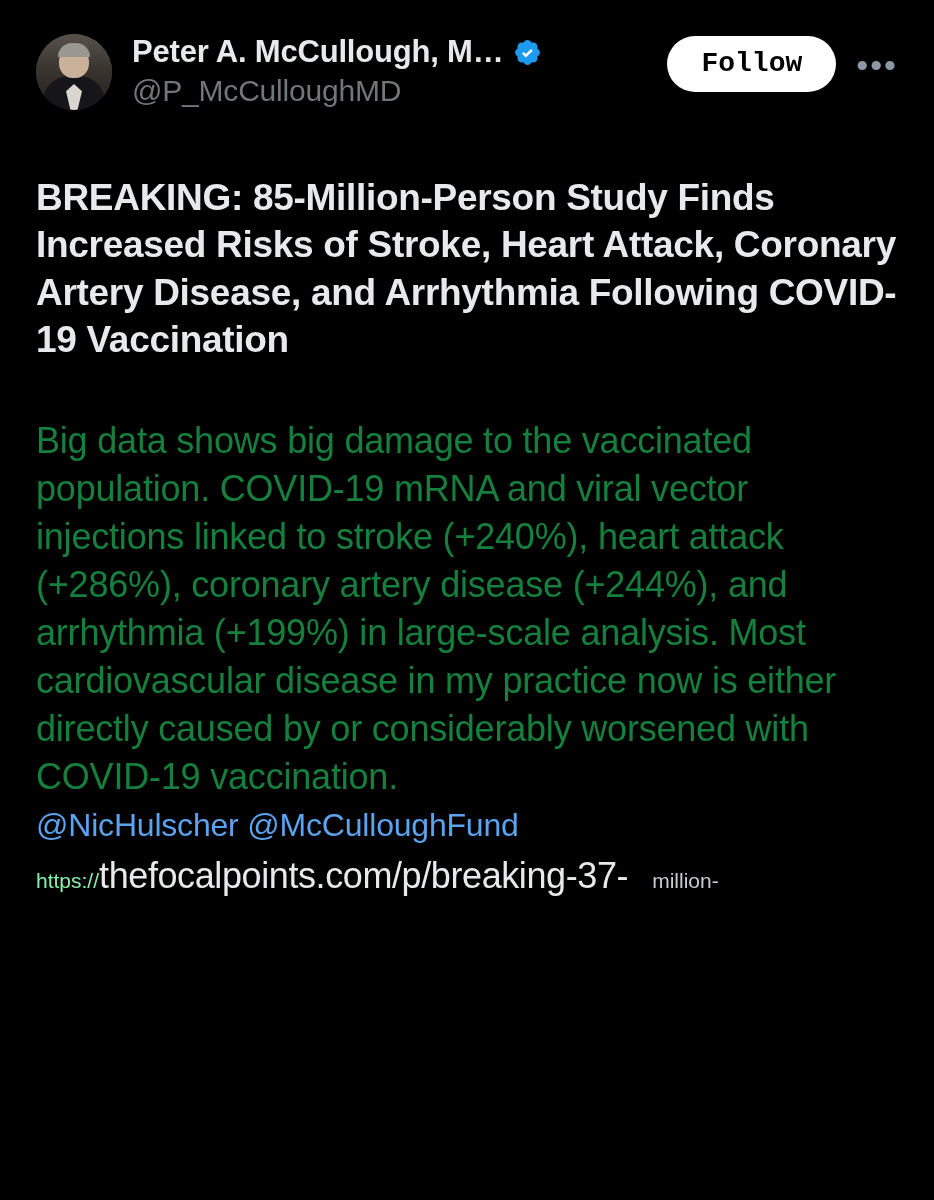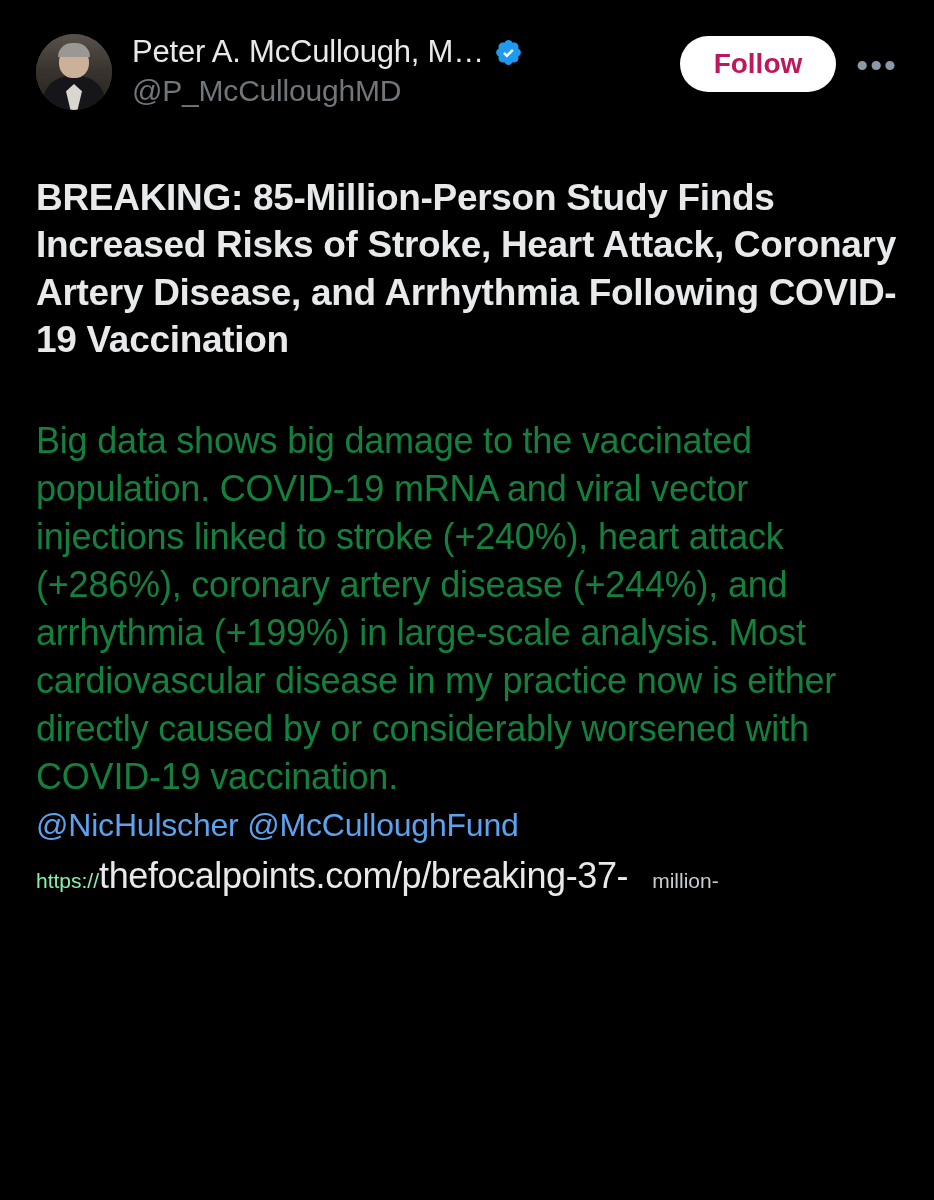--- a/index.html
+++ b/index.html
@@ -96,21 +96,21 @@
     min-width: 0;
   }
   .name-row {
     display: flex;
     align-items: center;
     gap: 10px;
     white-space: nowrap;
   }
   .display-name {
     font-size: 31px;
-    font-weight: normal;
+    font-weight: bold;
     color: #e7e9ea;
     letter-spacing: -0.2px;
     text-align: right;
   }
   .verified {
     flex: 0 0 auto;
     width: 29px;
     height: 29px;
     display: block;
   }
@@ -119,29 +119,29 @@
     font-size: 30px;
     color: #71767b;
     letter-spacing: -0.2px;
   }
 
   .follow-btn {
     flex: 0 0 auto;
     margin-top: 6px;
     margin-left: 10px;
     background: #ffffff;
-    color: #be185d;
+    color: #000000;
     font-size: 28px;
     font-weight: bold;
     border: none;
     border-radius: 999px;
     padding: 14px 34px;
     line-height: 1;
     cursor: pointer;
-    font-family: Liberation Sans, sans-serif;
+    font-family: Liberation Mono, monospace;
   }
 
   .more-btn {
     flex: 0 0 auto;
     margin-top: 18px;
     margin-left: 20px;
     color: #8b98a5;
     font-size: 34px;
     line-height: 1;
     letter-spacing: 2px;

